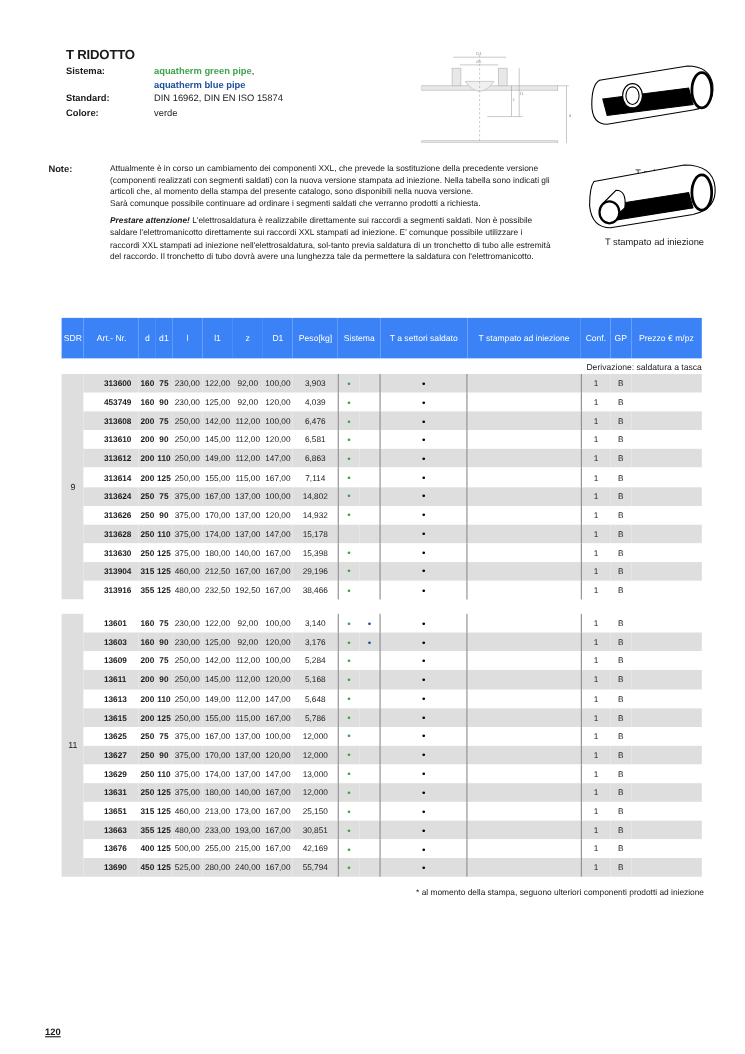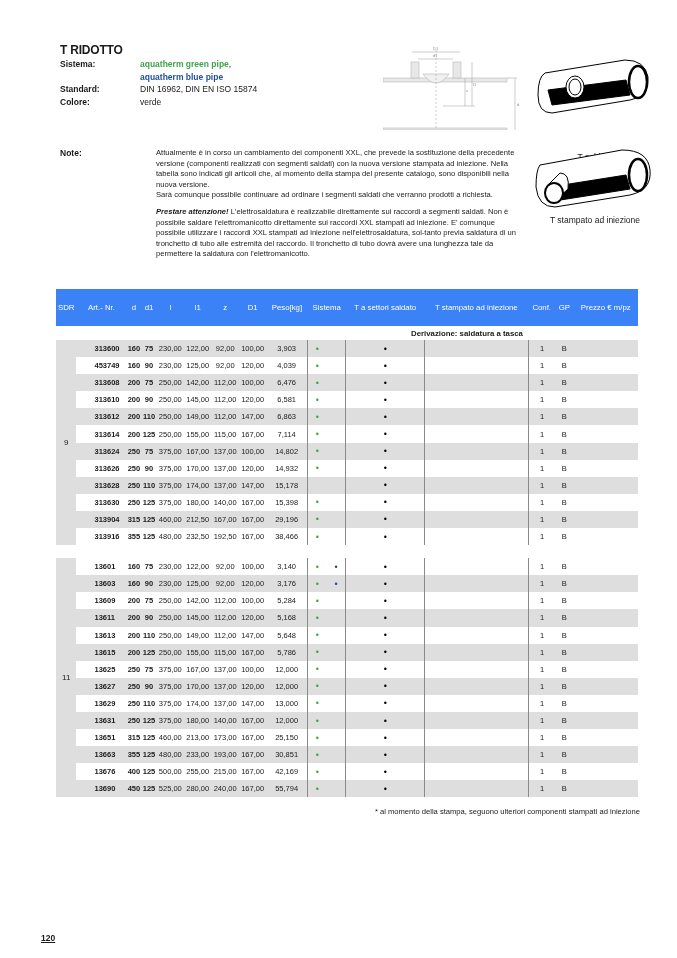--- a/index.html
+++ b/index.html
@@ -11,31 +11,31 @@
   .meta-row { display: flex; line-height: 12.5px; }
   .meta-label { width: 80px; font-weight: bold; }
   .meta-val { flex: 1; }
   .green { color: #3fa34d; font-weight: bold; }
   .blue { color: #1e4f9c; font-weight: bold; }
 
   .diagram { position: absolute; left: 383px; top: 42px; width: 145px; height: 88px; }
   .iso { position: absolute; left: 530px; top: 55px; width: 130px; }
   .iso-caption { position: absolute; font-size: 8.5px; text-align: center; width: 130px; }
 
-  .note { position: absolute; left: 60px; top: 148px; width: 460px; font-size: 7.6px; line-height: 10.6px; }
+  .note { position: absolute; left: 44px; top: 148px; width: 460px; font-size: 7.6px; line-height: 10.6px; }
   .note-label { position: absolute; left: 0; top: 0; font-weight: bold; font-size: 8.5px; }
-  .note-body { margin-left: 96px; }
+  .note-body { margin-left: 56px; }
   .note-body p { margin-bottom: 6px; }
   .note-body em { font-weight: bold; font-style: italic; }
 
   table { position: absolute; left: 56px; top: 289px; width: 582px; border-collapse: collapse; font-size: 7.5px; }
   thead th { background: #3b82f6; color: #fff; font-weight: normal; height: 37px; font-size: 7.8px; line-height: 9px; padding: 0 2px; }
   td { height: 17.1px; text-align: center; padding: 0; }
   .sub td { height: 14px; font-size: 7.8px; background: #fff; }
-  .sub td.deriv { text-align: center; padding-left: 240px; font-weight: bold; }
+  .sub td.deriv { text-align: right; padding-left: 240px; }
   tr.g td { background: #dedede; }
   tr.w td { background: #ffffff; }
   td.sdr { background: #dedede !important; font-size: 8px; width: 20px; }
   td.art { font-weight: bold; width: 50px; text-align: left; padding-left: 18px; }
   td.b { font-weight: bold; }
   td.vl { border-left: 1px solid #8a8a8a; }
   td.vr { border-right: 1px solid #8a8a8a; }
   .dot-g { color: #3fa34d; font-size: 9px; }
   .dot-b { color: #1e4f9c; font-size: 9px; }
   .dot-k { color: #000; font-size: 9px; }
@@ -595,14 +595,14 @@
         <td class="dot-b"></td>
         <td class="vl vr dot-k">•</td>
         <td class="vr"></td>
         <td>1</td>
         <td>B</td>
         <td></td>
       </tr>
     </tbody>
 </table>
 
-<div class="footnote">* al momento della stampa, seguono ulteriori  componenti stampati ad iniezione</div>
+<div class="footnote">* al momento della stampa, seguono ulteriori  componenti prodotti ad iniezione</div>
 <div class="page-num">120</div>
 
 </body></html>

